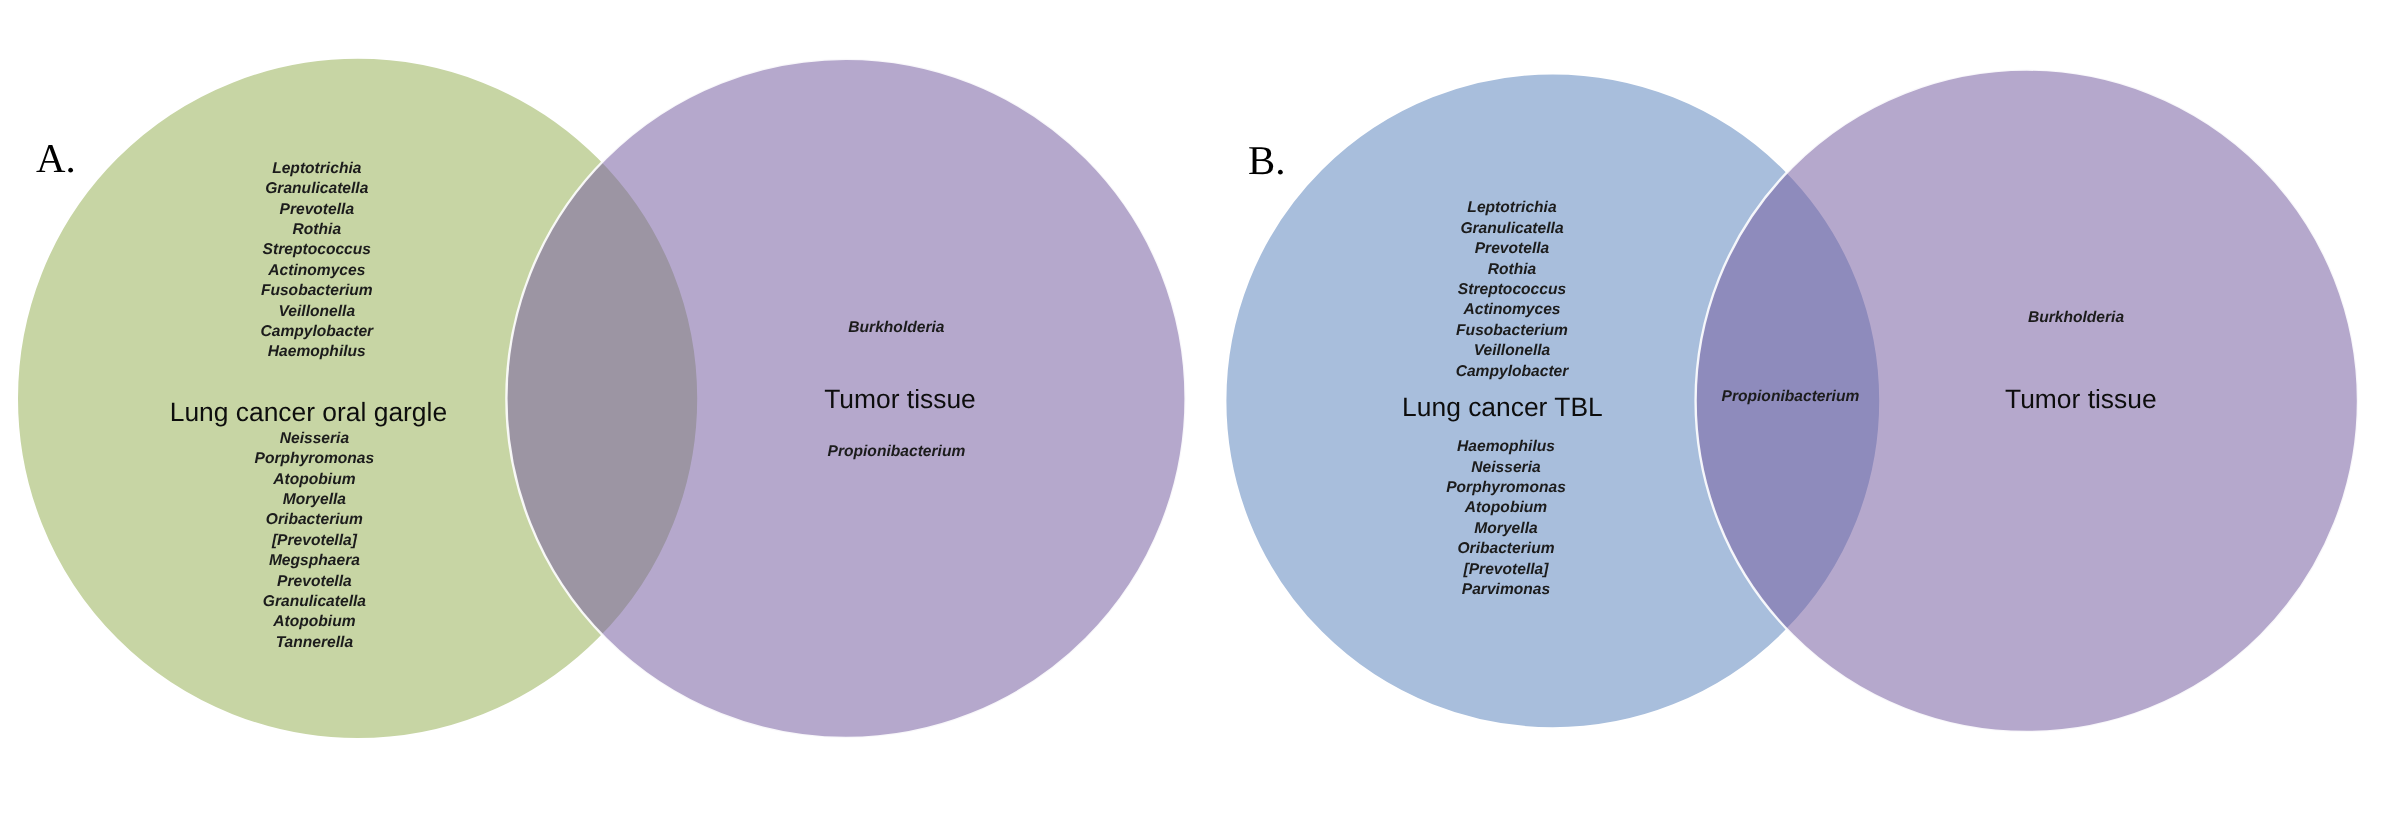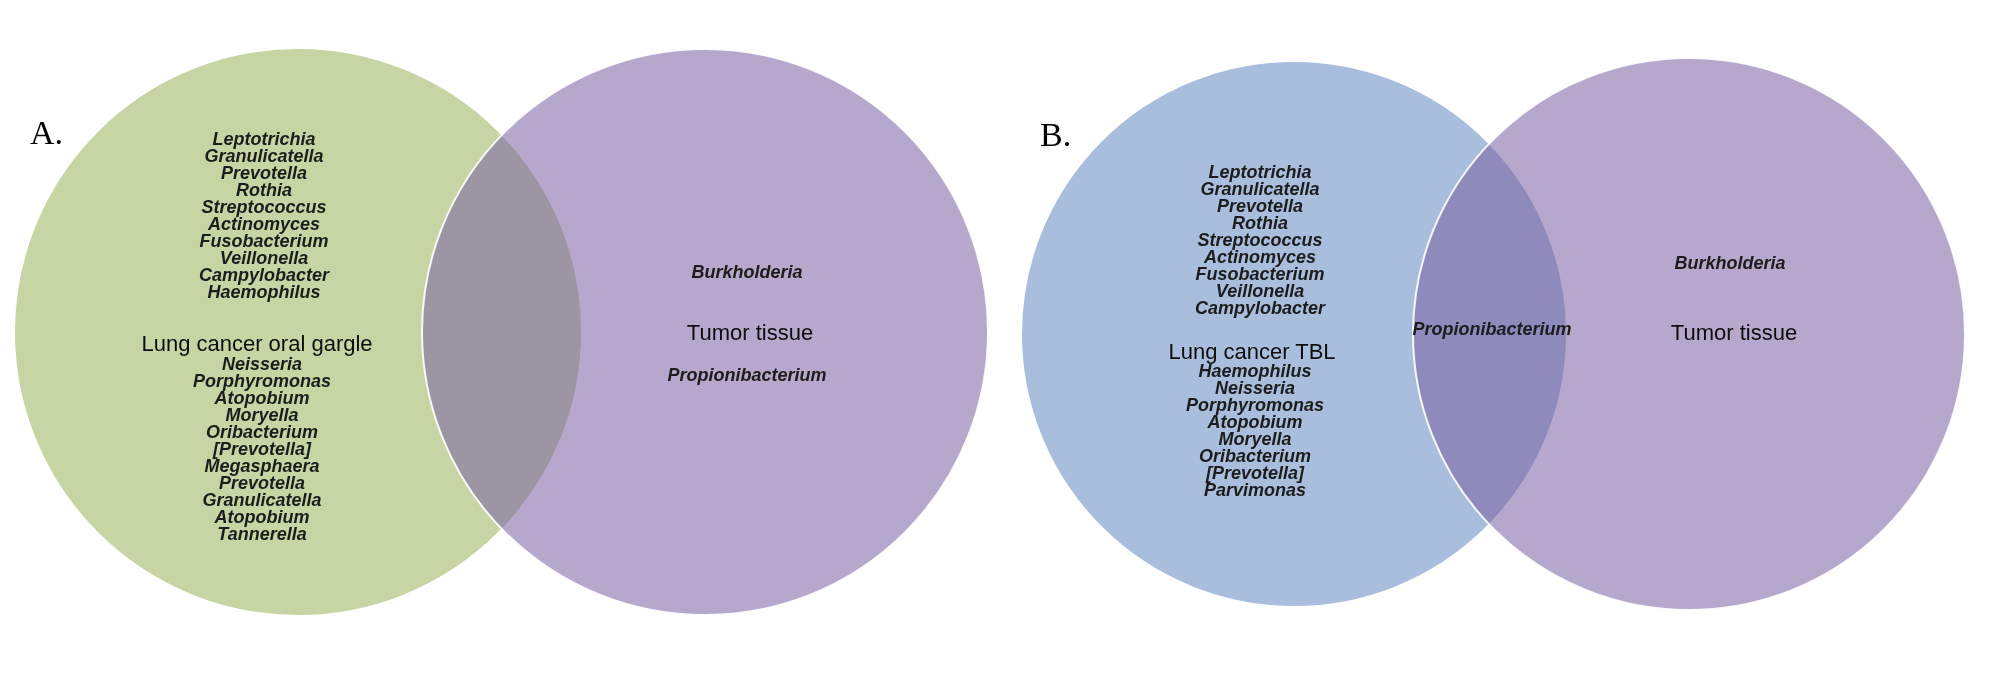--- a/index.html
+++ b/index.html
@@ -17,21 +17,21 @@
     font-family:"Liberation Serif", serif;
     font-size:34px;
     color:#000000;
     line-height:34px;
     white-space:nowrap;
   }
   .genus-list{
     position:absolute;
     transform:translateX(-50%);
     text-align:center;
-    font-size:18px;
+    font-size:13px;
     font-style:italic;
     font-weight:600;
     line-height:17px;
     color:#1c1c1c;
     white-space:nowrap;
   }
   .genus-list .genus{white-space:nowrap;}
   .circle-title{
     position:absolute;
     transform:translateX(-50%);
@@ -75,21 +75,21 @@
 
   <div class="circle-title" style="left:257px;top:331px;">Lung cancer oral gargle</div>
 
   <div class="genus-list" style="left:262px;top:356px;">
       <div class="genus">Neisseria</div>
       <div class="genus">Porphyromonas</div>
       <div class="genus">Atopobium</div>
       <div class="genus">Moryella</div>
       <div class="genus">Oribacterium</div>
       <div class="genus">[Prevotella]</div>
-      <div class="genus">Megasphaera</div>
+      <div class="genus">Megsphaera</div>
       <div class="genus">Prevotella</div>
       <div class="genus">Granulicatella</div>
       <div class="genus">Atopobium</div>
       <div class="genus">Tannerella</div>
     </div>
 
   <div class="genus-list" style="left:501px;top:320px;"></div>
 
   <div class="genus-list" style="left:747px;top:264px;">
       <div class="genus">Burkholderia</div>
@@ -108,21 +108,21 @@
       <div class="genus">Granulicatella</div>
       <div class="genus">Prevotella</div>
       <div class="genus">Rothia</div>
       <div class="genus">Streptococcus</div>
       <div class="genus">Actinomyces</div>
       <div class="genus">Fusobacterium</div>
       <div class="genus">Veillonella</div>
       <div class="genus">Campylobacter</div>
     </div>
 
-  <div class="circle-title" style="left:1252px;top:339px;">Lung cancer TBL</div>
+  <div class="circle-title" style="left:1252px;top:327px;">Lung cancer TBL</div>
 
   <div class="genus-list" style="left:1255px;top:363px;">
       <div class="genus">Haemophilus</div>
       <div class="genus">Neisseria</div>
       <div class="genus">Porphyromonas</div>
       <div class="genus">Atopobium</div>
       <div class="genus">Moryella</div>
       <div class="genus">Oribacterium</div>
       <div class="genus">[Prevotella]</div>
       <div class="genus">Parvimonas</div>

